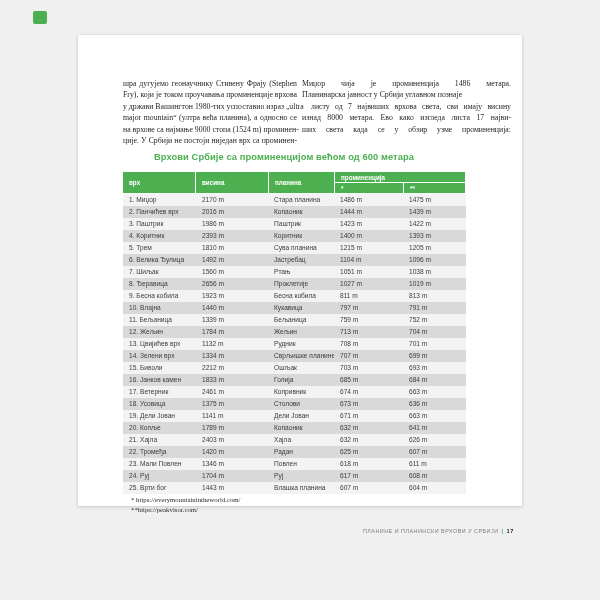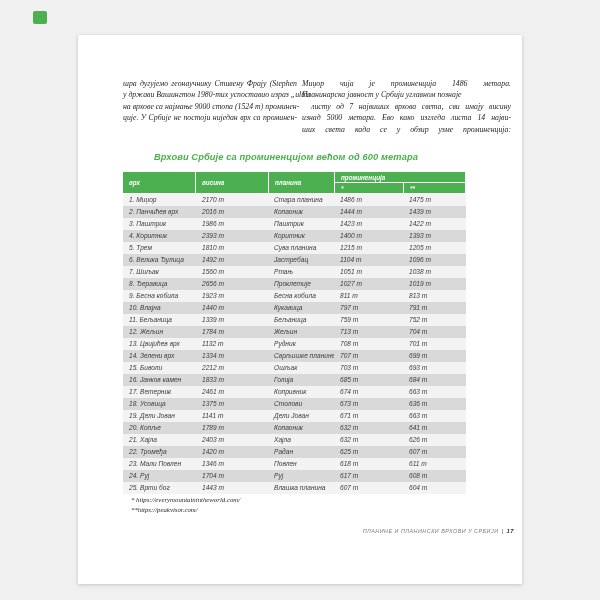--- a/index.html
+++ b/index.html
@@ -9,24 +9,23 @@
     background:#f0f0f1;
     font-family:"Liberation Sans", sans-serif;
     position:relative;
     overflow:hidden;
   }
   .accent-square {
     position:absolute; left:33px; top:11px; width:14px; height:13px;
     background:var(--accent); border-radius:2px;
   }
   .page {
-    position:absolute; left:78px; top:35px; width:444px; height:549px;
+    position:absolute; left:78px; top:35px; width:444px; height:471px;
     background:#ffffff;
     box-shadow:0 1px 4px rgba(0,0,0,.16), 0 0 1px rgba(0,0,0,.12);
-    font-style:italic;
   }
   
   .intro-col {
     position:absolute; top:43px;
     font-family:"Liberation Serif", serif;
     font-size:7.8px; line-height:11.4px; color:#1f1f1f;
   }
   .col-left  { left:45px;  width:174px; }
   .col-right { left:224px; width:209px; }
   .intro-col .line { text-align:justify; text-align-last:justify; height:11.4px; white-space:nowrap; }
@@ -86,29 +85,31 @@
 </style>
 </head>
 <body>
 
 <div class="accent-square"></div>
 
 <div class="page">
 
   <div class="intro-col col-left">
       <div class="line">шра дугујемо геонаучнику Стивену Фрају (Stephen</div>
+      <div class="line">Fry), који је током проучавања проминенције врхова</div>
       <div class="line">у држави Вашингтон 1980-тих успоставио израз „ultra</div>
+      <div class="line">major mountain“ (ултра већа планина), а односно се</div>
       <div class="line">на врхове са најмање 9000 стопа (1524 m) проминен-</div>
-      <div class="line">ције. У Србије не постоји ниједан врх са проминен-</div>
+      <div class="line">ције. У Србији не постоји ниједан врх са проминен-</div>
     </div>
   <div class="intro-col col-right">
       <div class="line">Миџор чија је проминенција 1486 метара.</div>
       <div class="line">Планинарска јавност у Србији углавном познаје</div>
       <div class="line">листу од 7 највиших врхова света, сви имају висину</div>
-      <div class="line">изнад 5000 метара. Ево како изгледа листа 14 најви-</div>
+      <div class="line">изнад 8000 метара. Ево како изгледа листа 17 најви-</div>
       <div class="line">ших света када се у обзир узме проминенција:</div>
     </div>
 
   <div class="table-title">Врхови Србије са проминенцијом већом од 600 метара</div>
 
   <div class="table">
     <div class="thead">
       <div class="th th-rowspan">врх</div>
       <div class="th th-rowspan">висина</div>
       <div class="th th-rowspan">планина</div>

